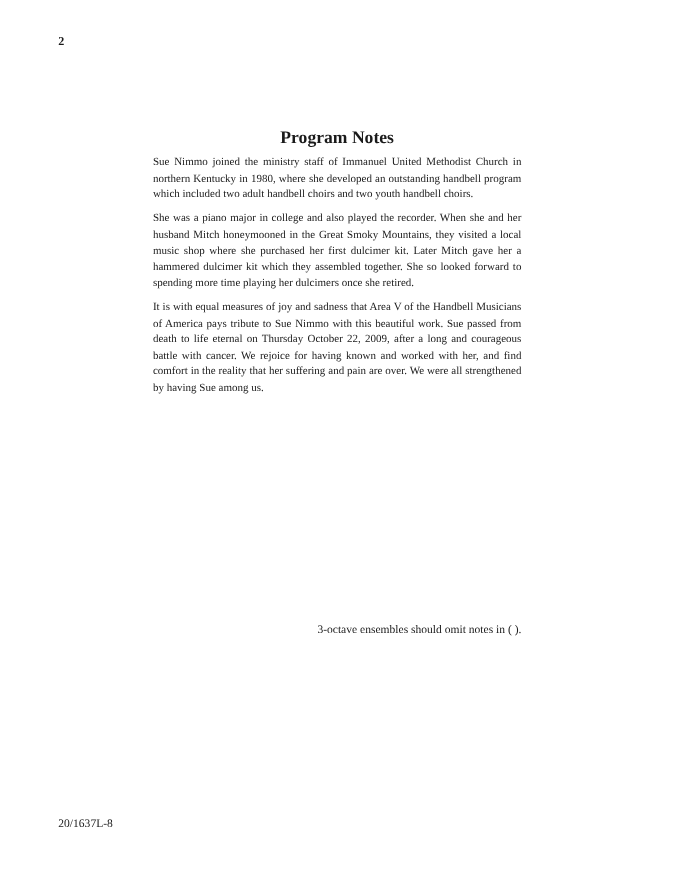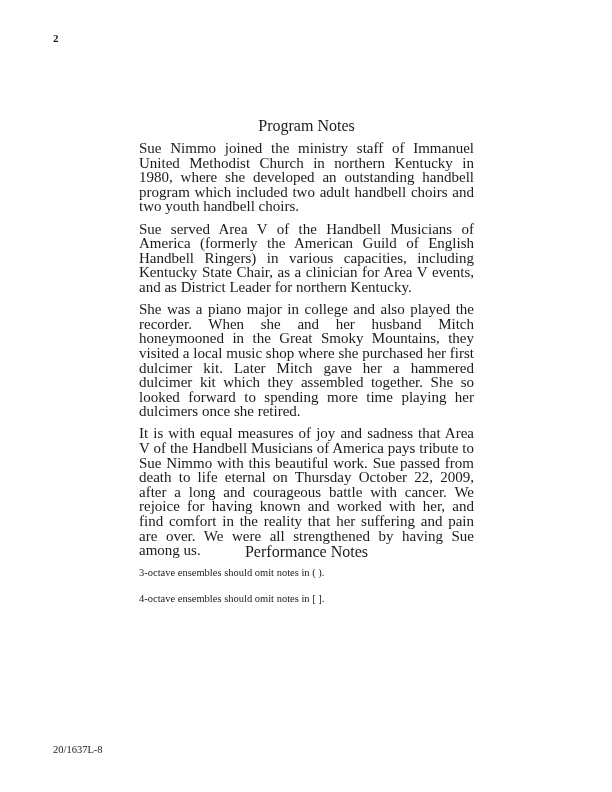--- a/index.html
+++ b/index.html
@@ -21,44 +21,44 @@
     left: 53px;
     top: 32px;
     font-size: 11px;
     font-weight: bold;
   }
   .section-title {
     position: absolute;
     left: 139px;
     width: 335px;
     text-align: center;
-    font-weight: normal;
+    font-weight: bold;
     font-size: 16px;
     line-height: 18px;
   }
   .program-title { top: 106px; }
   .performance-title { top: 532px; }
   .body-block {
     position: absolute;
     left: 139px;
     top: 141px;
     width: 335px;
-    font-size: 15px;
+    font-size: 10px;
     line-height: 14.6px;
     text-align: justify;
   }
   .body-block p {
     margin: 0 0 7.6px 0;
   }
   .perf-items {
     position: absolute;
     left: 139px;
     top: 566px;
     width: 335px;
-    text-align: left;
+    text-align: right;
     font-size: 10.5px;
     line-height: 14.6px;
   }
   .perf-items p {
     margin: 0 0 11.4px 0;
   }
   .footer-catalog {
     position: absolute;
     left: 53px;
     top: 744px;
@@ -69,27 +69,24 @@
 <body>
 
 <div class="page">
 
   <div class="page-number">2</div>
 
   <h1 class="section-title program-title">Program Notes</h1>
 
   <div class="body-block">
     <p>Sue Nimmo joined the ministry staff of Immanuel United Methodist Church in northern Kentucky in 1980, where she developed an outstanding handbell program which included two adult handbell choirs and two youth handbell choirs.</p>
-    <p>Sue served Area V of the Handbell Musicians of America (formerly the American Guild of English Handbell Ringers) in various capacities, including Kentucky State Chair, as a clinician for Area V events, and as District Leader for northern Kentucky.</p>
     <p>She was a piano major in college and also played the recorder. When she and her husband Mitch honeymooned in the Great Smoky Mountains, they visited a local music shop where she purchased her first dulcimer kit. Later Mitch gave her a hammered dulcimer kit which they assembled together. She so looked forward to spending more time playing her dulcimers once she retired.</p>
     <p>It is with equal measures of joy and sadness that Area V of the Handbell Musicians of America pays tribute to Sue Nimmo with this beautiful work. Sue passed from death to life eternal on Thursday October 22, 2009, after a long and courageous battle with cancer. We rejoice for having known and worked with her, and find comfort in the reality that her suffering and pain are over. We were all strengthened by having Sue among us.</p>
   </div>
 
-  <h1 class="section-title performance-title">Performance Notes</h1>
 
   <div class="perf-items">
     <p>3-octave ensembles should omit notes in ( ).</p>
-    <p>4-octave ensembles should omit notes in [ ].</p>
   </div>
 
   <div class="footer-catalog">20/1637L-8</div>
 
 </div>
 
 </body></html>

